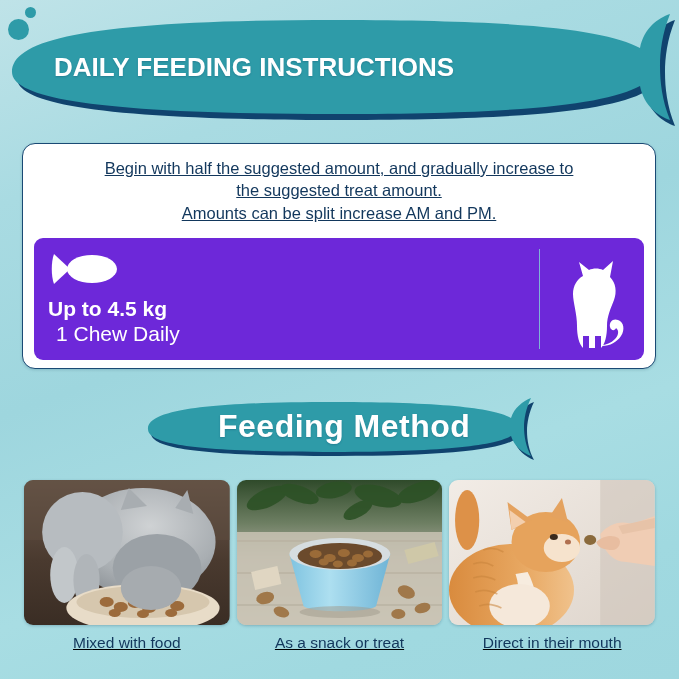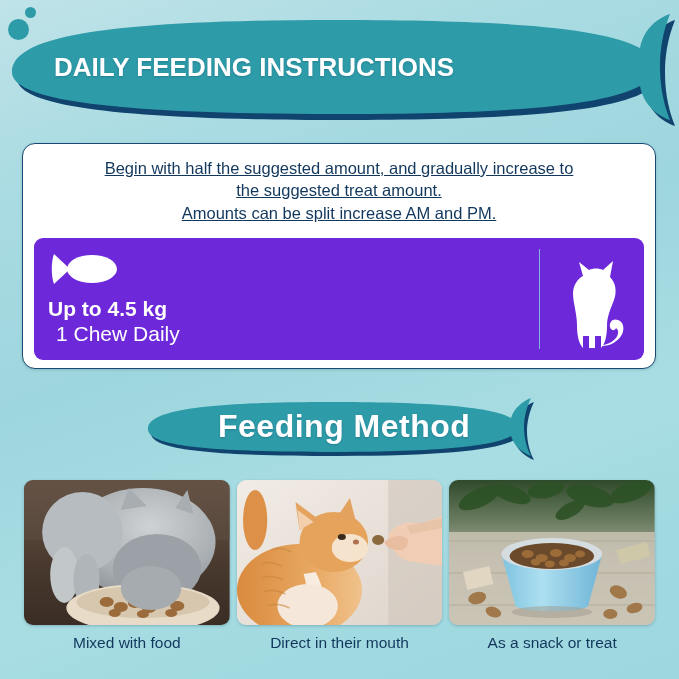--- a/index.html
+++ b/index.html
@@ -133,20 +133,21 @@
   .card-cat svg { display: block; }
 
   
   .photos-row {
     position: absolute;
     left: 24px;
     top: 480px;
     width: 631px;
     display: flex;
     gap: 7px;
+    text-decoration: underline;
   }
   .photo-card { flex: 1; }
   .photo-frame {
     height: 145px;
     border-radius: 9px;
     overflow: hidden;
     position: relative;
     box-shadow: 0 1px 3px rgba(10,50,80,0.25);
   }
   .photo-caption {
@@ -269,20 +270,79 @@
         <ellipse cx="126" cy="108" rx="30" ry="22" fill="#a6abaf"></ellipse>
       </svg>
     </div>
     <div class="photo-caption">Mixed with food</div>
   </div>
 
   <div class="photo-card">
     <div class="photo-frame">
       <svg viewBox="0 0 204 145" preserveAspectRatio="none" aria-hidden="true">
         <defs>
+          <linearGradient id="g3bg" x1="0" y1="0" x2="0" y2="1">
+            <stop offset="0" stop-color="#2f4a2a"></stop>
+              <stop offset="0.3" stop-color="#6e7f63"></stop>
+            <stop offset="0.55" stop-color="#b3b0a4"></stop>
+              <stop offset="1" stop-color="#cfcabc"></stop>
+          </linearGradient>
+          <linearGradient id="g3bowl" x1="0" y1="0" x2="1" y2="0">
+            <stop offset="0" stop-color="#7fc3e0"></stop>
+              <stop offset="0.4" stop-color="#addff0"></stop>
+            <stop offset="1" stop-color="#6fb4d6"></stop>
+          </linearGradient>
+        </defs>
+        <rect width="204" height="145" fill="url(#g3bg)"></rect>
+        <g fill="#2d5226" opacity="0.9">
+          <ellipse cx="30" cy="18" rx="22" ry="9" transform="rotate(-25 30 18)"></ellipse>
+          <ellipse cx="62" cy="14" rx="20" ry="8" transform="rotate(20 62 14)"></ellipse>
+          <ellipse cx="96" cy="10" rx="18" ry="8" transform="rotate(-10 96 10)"></ellipse>
+          <ellipse cx="140" cy="16" rx="24" ry="10" transform="rotate(15 140 16)"></ellipse>
+          <ellipse cx="180" cy="12" rx="22" ry="9" transform="rotate(-20 180 12)"></ellipse>
+          <ellipse cx="120" cy="30" rx="16" ry="7" transform="rotate(-30 120 30)"></ellipse>
+        </g>
+        <rect x="0" y="52" width="204" height="93" fill="#c9c3b4" opacity="0.85"></rect>
+        <g fill="#b9b2a2" opacity="0.7">
+          <rect x="0" y="60" width="204" height="2"></rect>
+            <rect x="0" y="92" width="204" height="2"></rect>
+          <rect x="0" y="124" width="204" height="2"></rect>
+        </g>
+        <path d="M52,74 L152,74 L138,126 C132,133 72,133 66,126 Z" fill="url(#g3bowl)"></path>
+        <ellipse cx="102" cy="74" rx="50" ry="16" fill="#d6dde0"></ellipse>
+        <ellipse cx="102" cy="76" rx="42" ry="13" fill="#6b4a2c"></ellipse>
+        <g fill="#9b6b38">
+          <ellipse cx="78" cy="74" rx="6" ry="4"></ellipse>
+            <ellipse cx="92" cy="78" rx="6" ry="4"></ellipse>
+          <ellipse cx="106" cy="73" rx="6" ry="4"></ellipse>
+            <ellipse cx="120" cy="78" rx="6" ry="4"></ellipse>
+          <ellipse cx="86" cy="82" rx="5" ry="3.5"></ellipse>
+            <ellipse cx="114" cy="83" rx="5" ry="3.5"></ellipse>
+          <ellipse cx="100" cy="84" rx="5" ry="3.5"></ellipse>
+            <ellipse cx="130" cy="74" rx="5" ry="3.5"></ellipse>
+        </g>
+        <ellipse cx="102" cy="132" rx="40" ry="6" fill="#9f9a8c" opacity="0.5"></ellipse>
+        <g fill="#a0784a">
+          <ellipse cx="28" cy="118" rx="9" ry="6" transform="rotate(-15 28 118)"></ellipse>
+          <ellipse cx="44" cy="132" rx="8" ry="5" transform="rotate(20 44 132)"></ellipse>
+          <ellipse cx="168" cy="112" rx="9" ry="6" transform="rotate(25 168 112)"></ellipse>
+          <ellipse cx="184" cy="128" rx="8" ry="5" transform="rotate(-15 184 128)"></ellipse>
+          <ellipse cx="160" cy="134" rx="7" ry="5"></ellipse>
+        </g>
+        <path d="M14,92 L40,86 L44,104 L18,110 Z" fill="#e0d6c2"></path>
+        <path d="M166,70 L196,62 L200,76 L170,84 Z" fill="#cfc8a8"></path>
+      </svg>
+    </div>
+    <div class="photo-caption">As a snack or treat</div>
+  </div>
+
+  <div class="photo-card">
+    <div class="photo-frame">
+      <svg viewBox="0 0 204 145" preserveAspectRatio="none" aria-hidden="true">
+        <defs>
           <linearGradient id="g2bg" x1="0" y1="0" x2="1" y2="1">
             <stop offset="0" stop-color="#f2ece6"></stop>
               <stop offset="1" stop-color="#ded5cc"></stop>
           </linearGradient>
           <linearGradient id="g2cat" x1="0" y1="0" x2="1" y2="0">
             <stop offset="0" stop-color="#d98b3e"></stop>
               <stop offset="0.6" stop-color="#e8a862"></stop>
             <stop offset="1" stop-color="#f0c28c"></stop>
           </linearGradient>
         </defs>
@@ -308,72 +368,13 @@
         </g>
         <path d="M150,54 C158,44 170,40 182,44 L204,36 L204,86 L176,82 C162,82 152,70 150,54 Z" fill="#f0cdb4"></path>
         <path d="M146,62 C152,56 162,54 168,58 C172,62 168,70 162,70 C154,70 148,68 146,62 Z" fill="#e8bda0"></path>
         <ellipse cx="140" cy="60" rx="6" ry="5" fill="#8a6a3c"></ellipse>
         <path d="M168,46 L204,38 L204,48 L172,54 Z" fill="#e7c3a8"></path>
       </svg>
     </div>
     <div class="photo-caption">Direct in their mouth</div>
   </div>
 
-  <div class="photo-card">
-    <div class="photo-frame">
-      <svg viewBox="0 0 204 145" preserveAspectRatio="none" aria-hidden="true">
-        <defs>
-          <linearGradient id="g3bg" x1="0" y1="0" x2="0" y2="1">
-            <stop offset="0" stop-color="#2f4a2a"></stop>
-              <stop offset="0.3" stop-color="#6e7f63"></stop>
-            <stop offset="0.55" stop-color="#b3b0a4"></stop>
-              <stop offset="1" stop-color="#cfcabc"></stop>
-          </linearGradient>
-          <linearGradient id="g3bowl" x1="0" y1="0" x2="1" y2="0">
-            <stop offset="0" stop-color="#7fc3e0"></stop>
-              <stop offset="0.4" stop-color="#addff0"></stop>
-            <stop offset="1" stop-color="#6fb4d6"></stop>
-          </linearGradient>
-        </defs>
-        <rect width="204" height="145" fill="url(#g3bg)"></rect>
-        <g fill="#2d5226" opacity="0.9">
-          <ellipse cx="30" cy="18" rx="22" ry="9" transform="rotate(-25 30 18)"></ellipse>
-          <ellipse cx="62" cy="14" rx="20" ry="8" transform="rotate(20 62 14)"></ellipse>
-          <ellipse cx="96" cy="10" rx="18" ry="8" transform="rotate(-10 96 10)"></ellipse>
-          <ellipse cx="140" cy="16" rx="24" ry="10" transform="rotate(15 140 16)"></ellipse>
-          <ellipse cx="180" cy="12" rx="22" ry="9" transform="rotate(-20 180 12)"></ellipse>
-          <ellipse cx="120" cy="30" rx="16" ry="7" transform="rotate(-30 120 30)"></ellipse>
-        </g>
-        <rect x="0" y="52" width="204" height="93" fill="#c9c3b4" opacity="0.85"></rect>
-        <g fill="#b9b2a2" opacity="0.7">
-          <rect x="0" y="60" width="204" height="2"></rect>
-            <rect x="0" y="92" width="204" height="2"></rect>
-          <rect x="0" y="124" width="204" height="2"></rect>
-        </g>
-        <path d="M52,74 L152,74 L138,126 C132,133 72,133 66,126 Z" fill="url(#g3bowl)"></path>
-        <ellipse cx="102" cy="74" rx="50" ry="16" fill="#d6dde0"></ellipse>
-        <ellipse cx="102" cy="76" rx="42" ry="13" fill="#6b4a2c"></ellipse>
-        <g fill="#9b6b38">
-          <ellipse cx="78" cy="74" rx="6" ry="4"></ellipse>
-            <ellipse cx="92" cy="78" rx="6" ry="4"></ellipse>
-          <ellipse cx="106" cy="73" rx="6" ry="4"></ellipse>
-            <ellipse cx="120" cy="78" rx="6" ry="4"></ellipse>
-          <ellipse cx="86" cy="82" rx="5" ry="3.5"></ellipse>
-            <ellipse cx="114" cy="83" rx="5" ry="3.5"></ellipse>
-          <ellipse cx="100" cy="84" rx="5" ry="3.5"></ellipse>
-            <ellipse cx="130" cy="74" rx="5" ry="3.5"></ellipse>
-        </g>
-        <ellipse cx="102" cy="132" rx="40" ry="6" fill="#9f9a8c" opacity="0.5"></ellipse>
-        <g fill="#a0784a">
-          <ellipse cx="28" cy="118" rx="9" ry="6" transform="rotate(-15 28 118)"></ellipse>
-          <ellipse cx="44" cy="132" rx="8" ry="5" transform="rotate(20 44 132)"></ellipse>
-          <ellipse cx="168" cy="112" rx="9" ry="6" transform="rotate(25 168 112)"></ellipse>
-          <ellipse cx="184" cy="128" rx="8" ry="5" transform="rotate(-15 184 128)"></ellipse>
-          <ellipse cx="160" cy="134" rx="7" ry="5"></ellipse>
-        </g>
-        <path d="M14,92 L40,86 L44,104 L18,110 Z" fill="#e0d6c2"></path>
-        <path d="M166,70 L196,62 L200,76 L170,84 Z" fill="#cfc8a8"></path>
-      </svg>
-    </div>
-    <div class="photo-caption">As a snack or treat</div>
-  </div>
-
 </div>
 
 </body></html>

